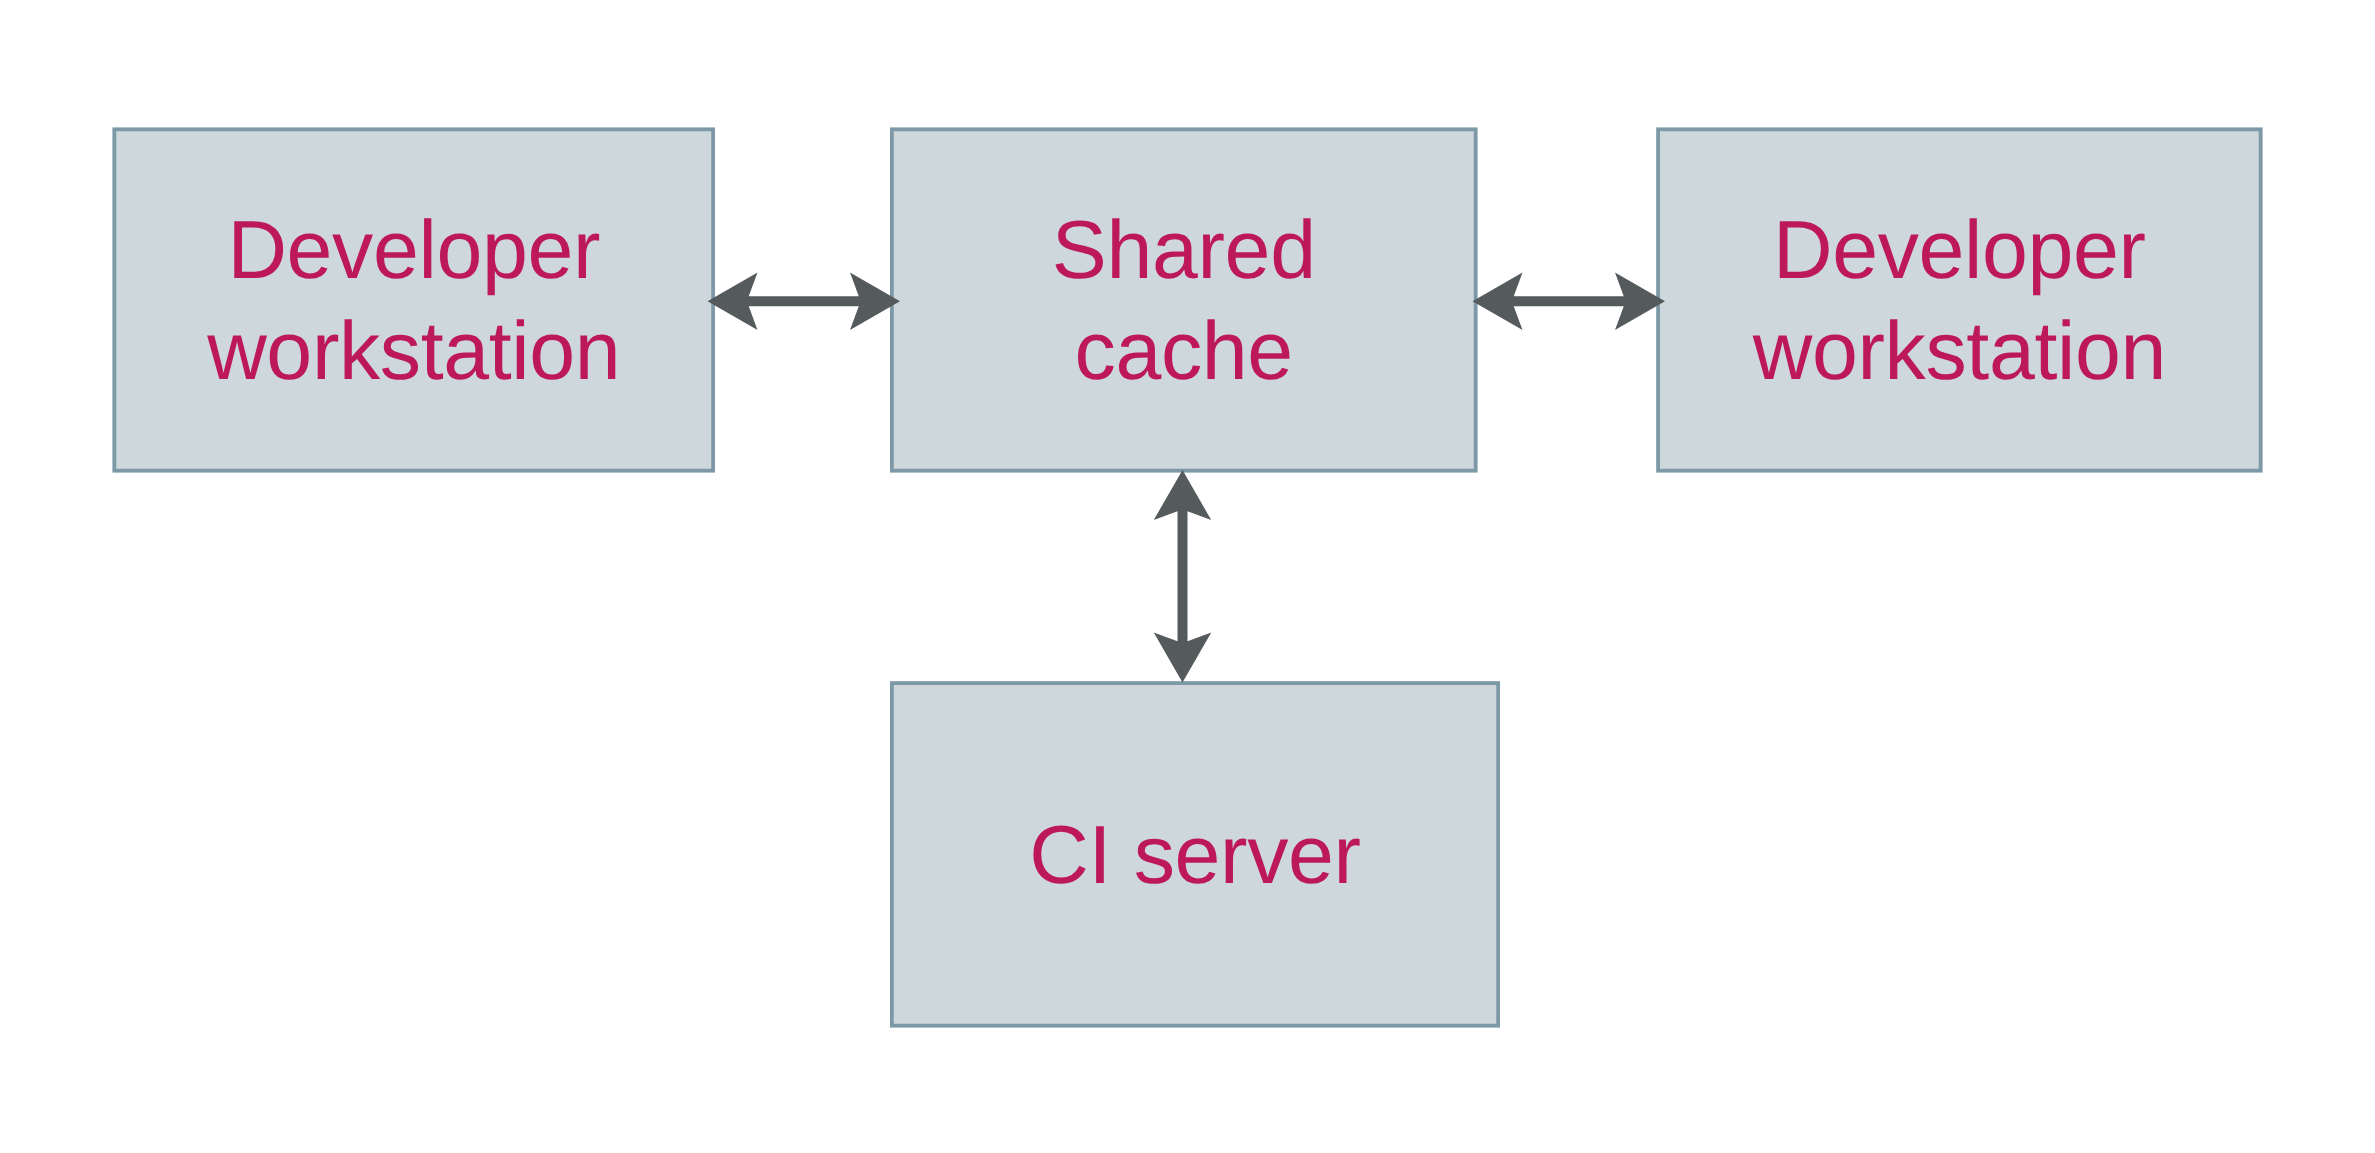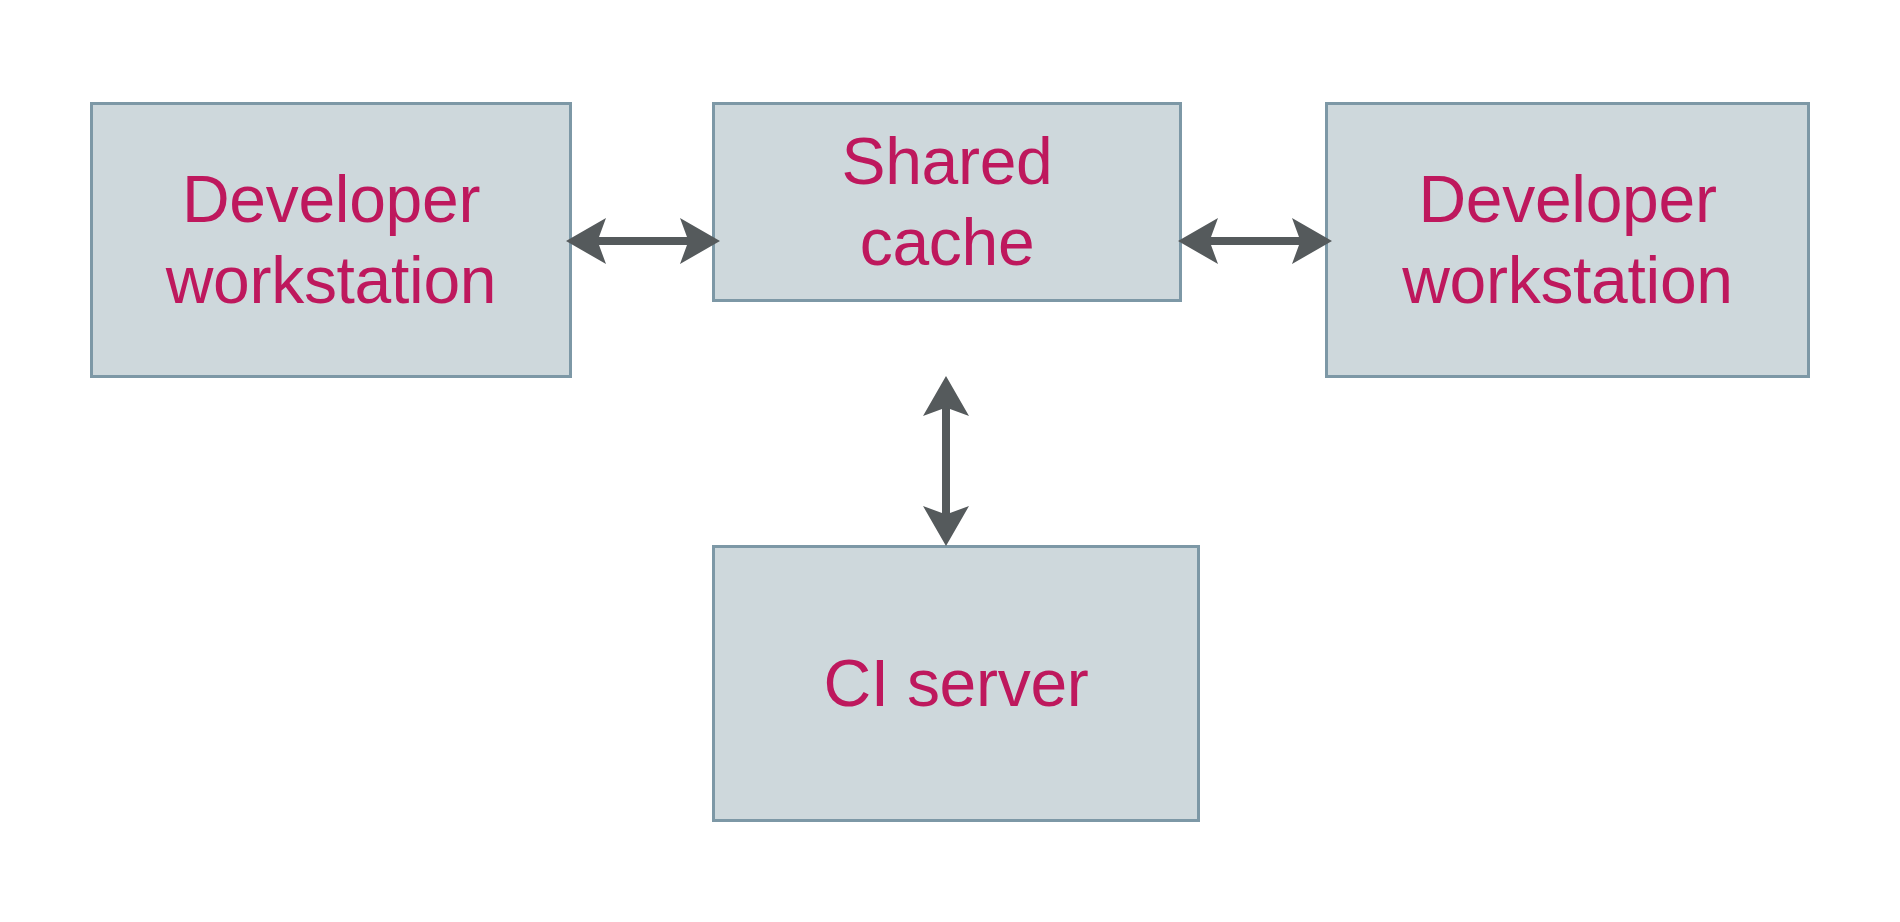--- a/index.html
+++ b/index.html
@@ -30,21 +30,21 @@
     text-align: center;
     color: #be185d;
     font-size: 66px;
     line-height: 1.22;
     font-weight: 400;
     letter-spacing: -0.3px;
     white-space: pre-line;
     padding: 0 10px;
   }
   #node-dev-left  { left: 90px;   top: 102px; width: 482px; height: 276px; }
-  #node-cache     { left: 712px;  top: 102px; width: 470px; height: 200px; }
+  #node-cache     { left: 712px;  top: 102px; width: 470px; height: 276px; }
   #node-dev-right { left: 1325px; top: 102px; width: 485px; height: 276px; }
   #node-ci        { left: 712px;  top: 545px; width: 488px; height: 277px; align-items: center; }
 
   .edge {
     position: absolute;
     pointer-events: none;
   }
   #edge-left-cache  { left: 560px;  top: 200px; width: 166px; height: 82px; }
   #edge-cache-right { left: 1172px; top: 200px; width: 166px; height: 82px; }
   #edge-cache-ci    { left: 905px;  top: 370px; width: 82px;  height: 182px; }

